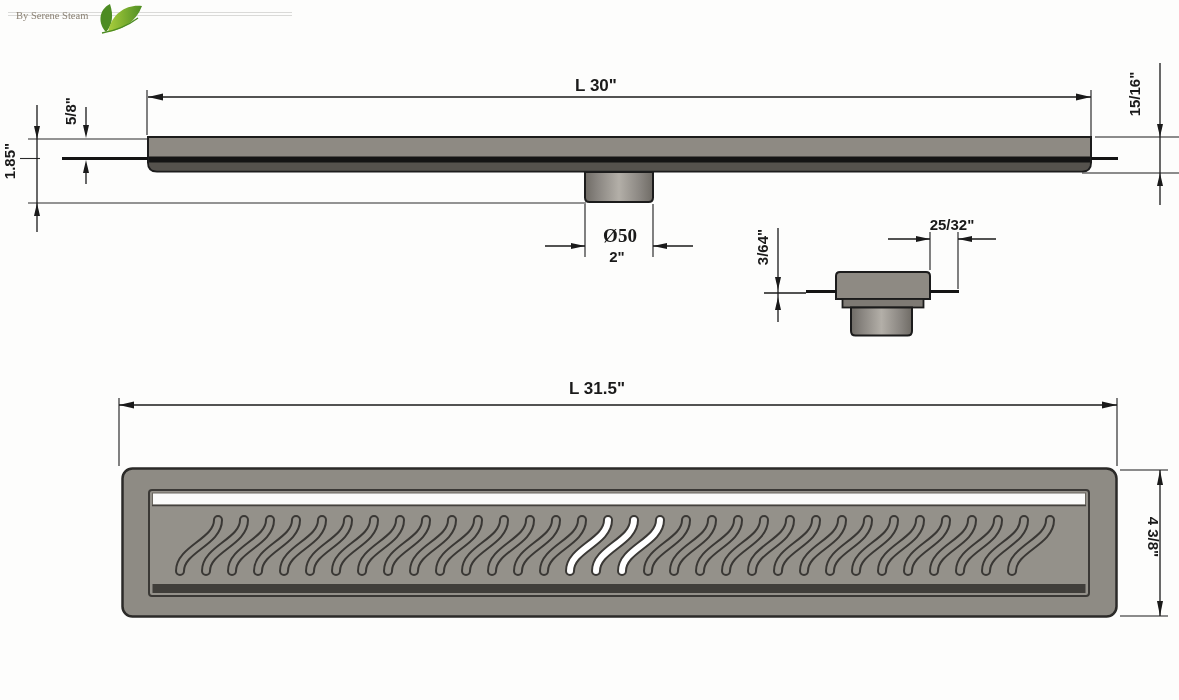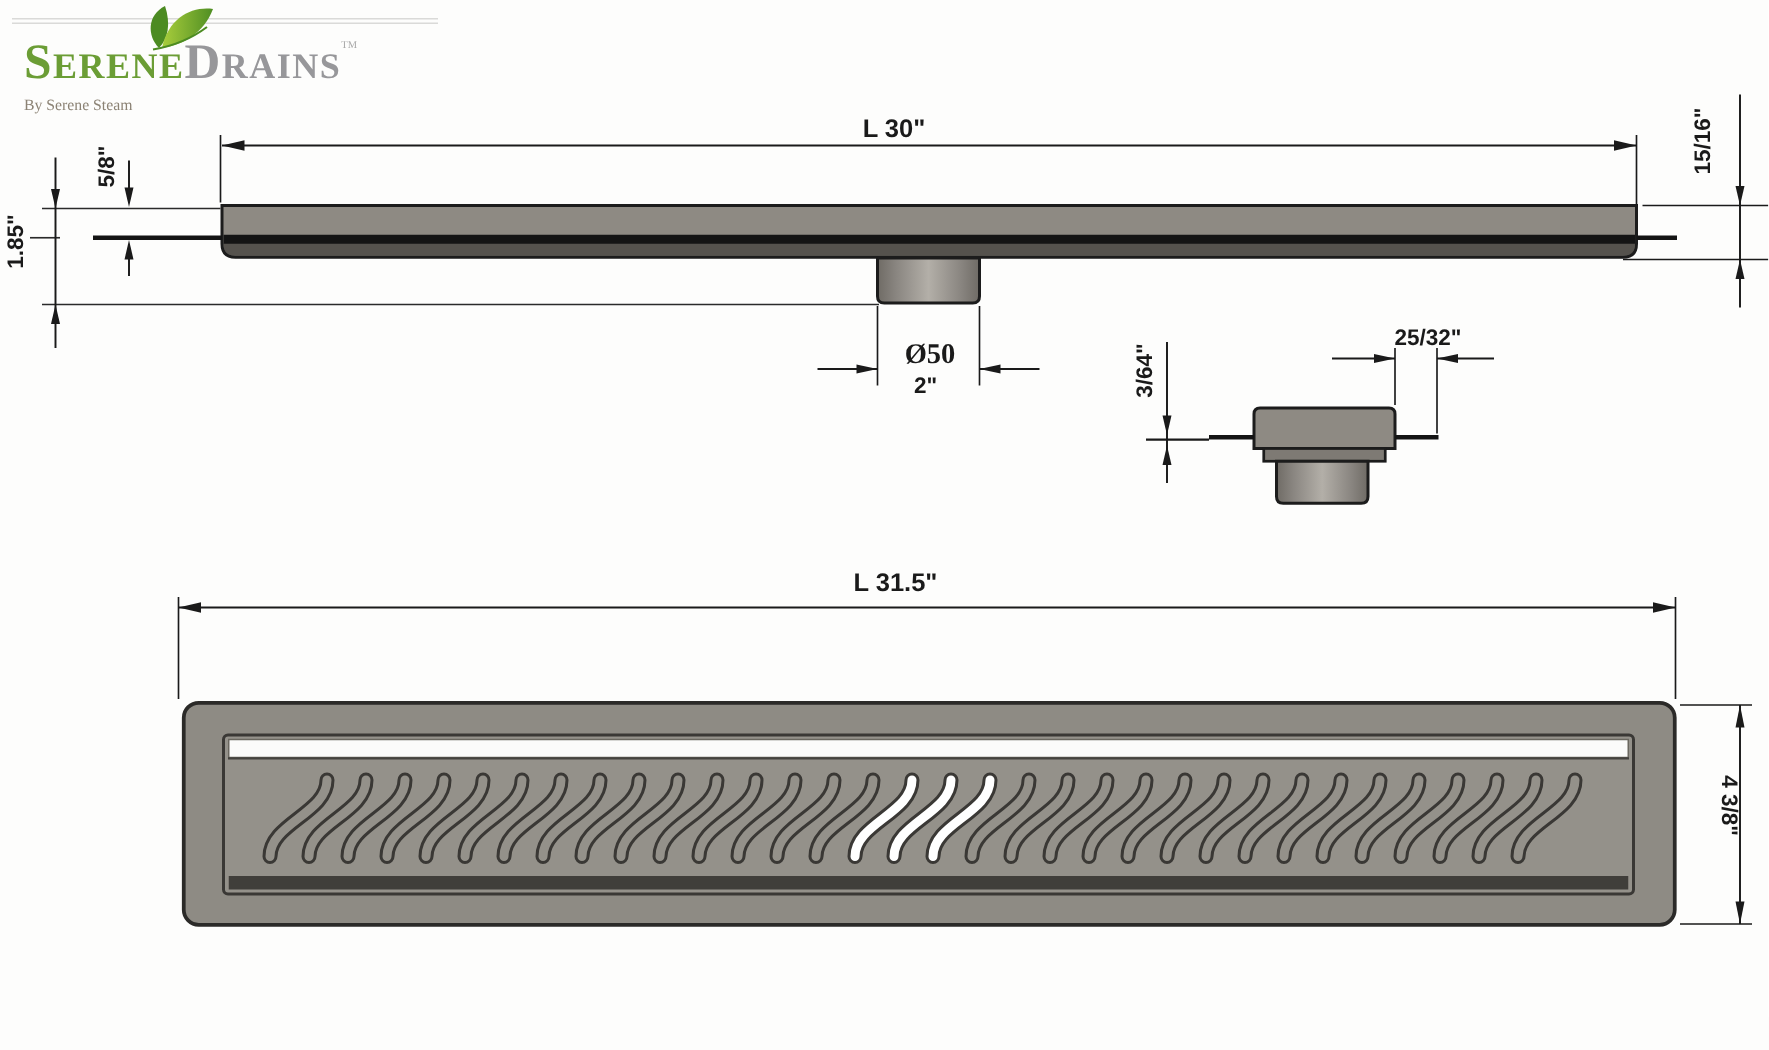--- a/index.html
+++ b/index.html
@@ -34,23 +34,20 @@
         <defs>
           <linearGradient id="leafGrad" x1="0" y1="0" x2="1" y2="0">
             <stop offset="0" stop-color="#a9ce3c"></stop>
               <stop offset="1" stop-color="#4f8e23"></stop>
           </linearGradient>
         </defs>
         <path d="M 16 30 C 8 22, 8 8, 20 2 C 24 14, 22 24, 16 30 Z" fill="#4c8b22"></path>
         <path d="M 18 30 C 22 10, 38 2, 52 4 C 46 20, 32 28, 18 30 Z" fill="url(#leafGrad)"></path>
         <path d="M 12 31 C 24 29, 36 25, 48 16" stroke="#4c8b22" stroke-width="1.4" fill="none"></path>
       </svg>
-    </div>
-    <div class="brand">
-      <span class="brand-word brand-serene" style="color:#6b9d35">SERENE</span><span class="brand-word brand-drains" style="color:#97979a">DRAINS</span><sup class="tm">TM</sup>
     </div>
     <div class="tagline">By Serene Steam</div>
   </div>
 
   <svg width="1179" height="700" viewBox="0 0 1179 700" style="position:absolute;left:0;top:0">
     <defs>
       <linearGradient id="pipeGrad" x1="0" y1="0" x2="1" y2="0">
         <stop offset="0" stop-color="#6f6b65"></stop>
           <stop offset="0.18" stop-color="#898580"></stop>
         <stop offset="0.5" stop-color="#b3afa8"></stop>

